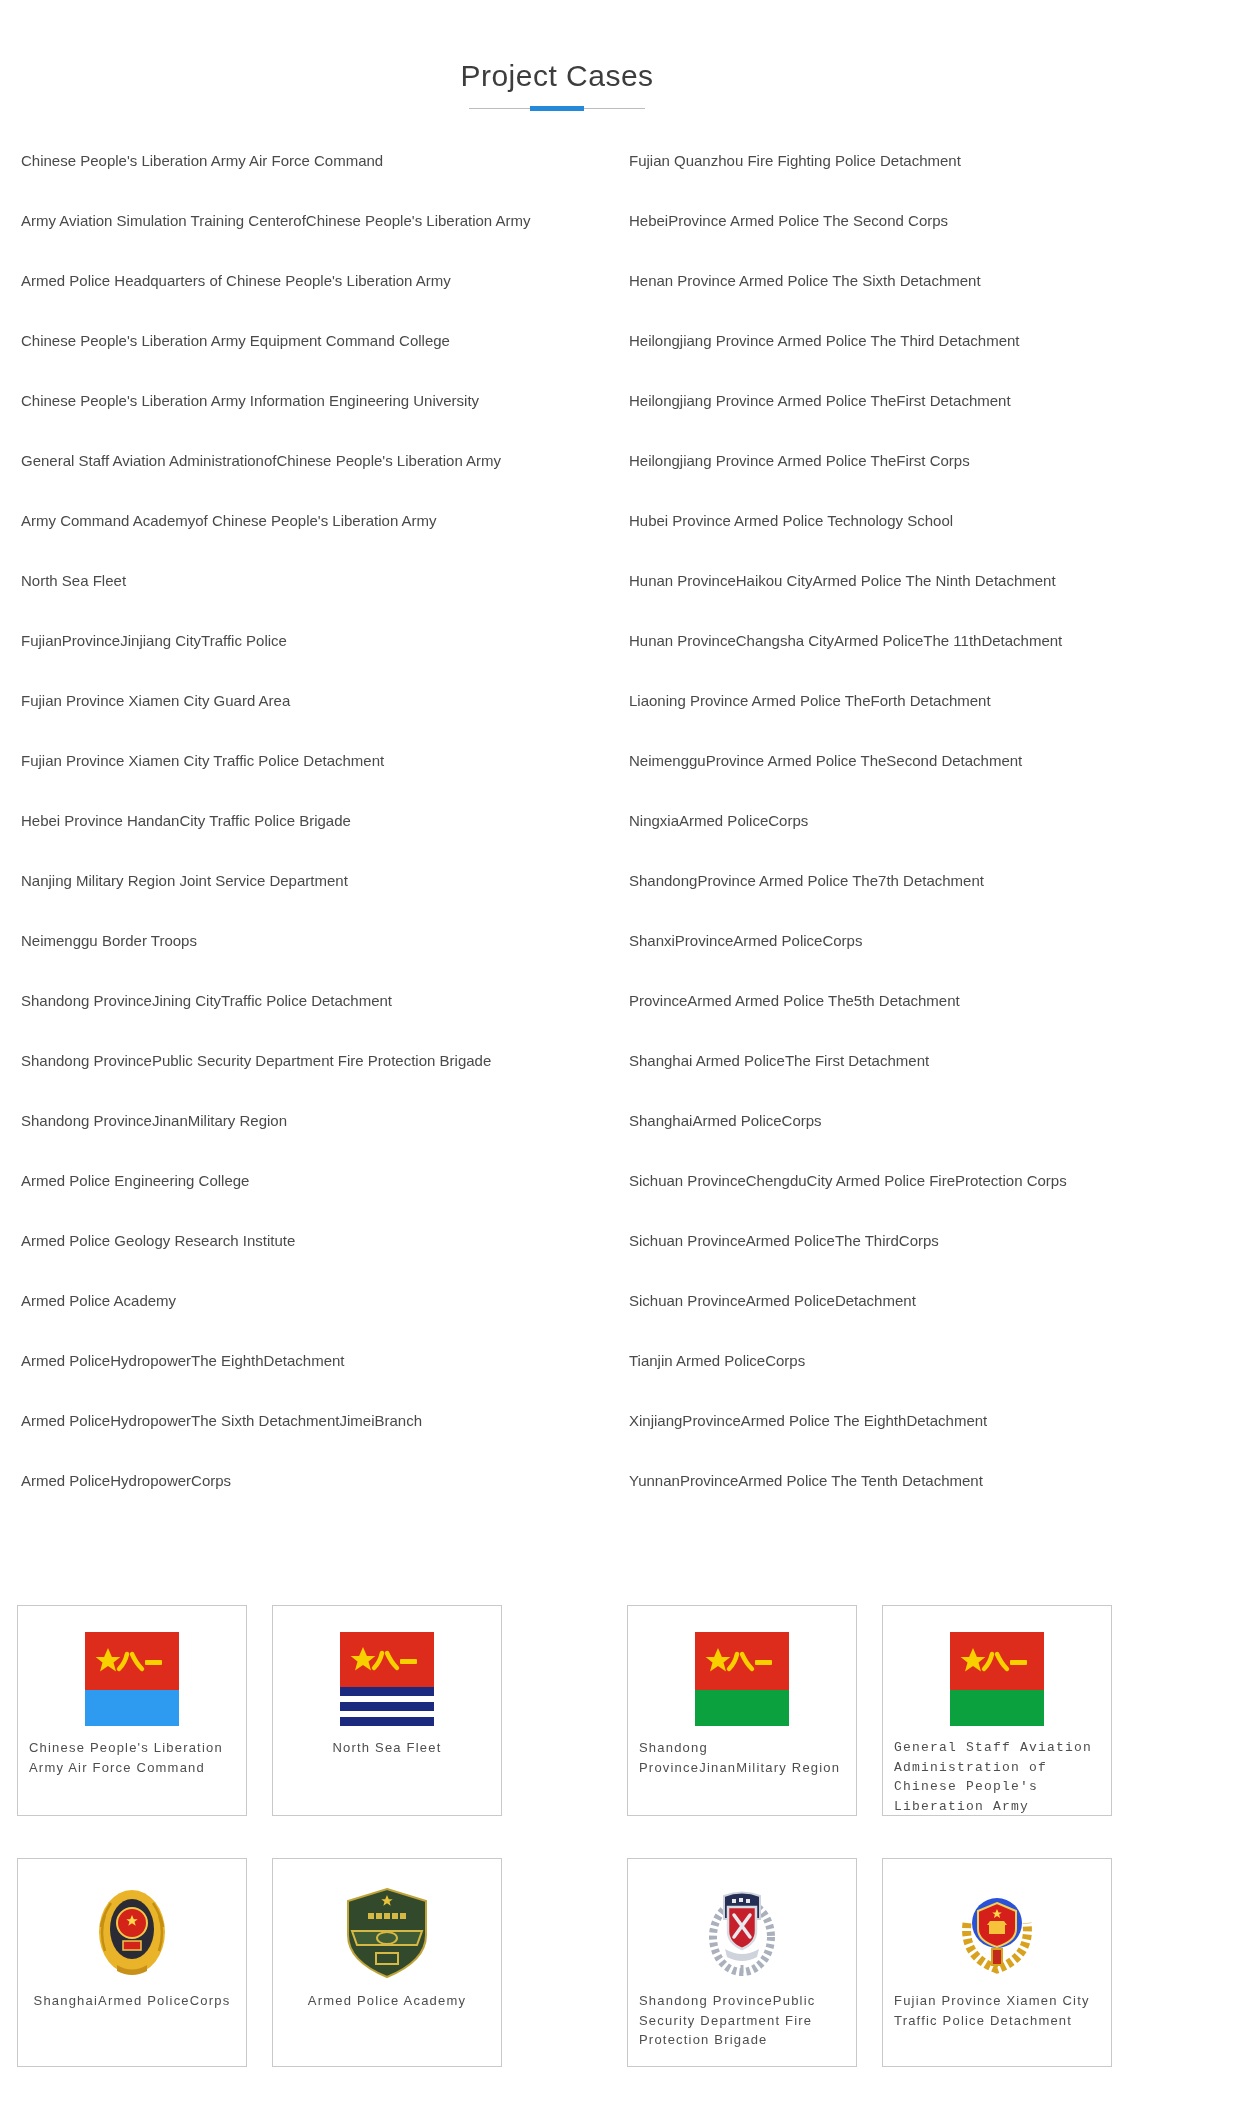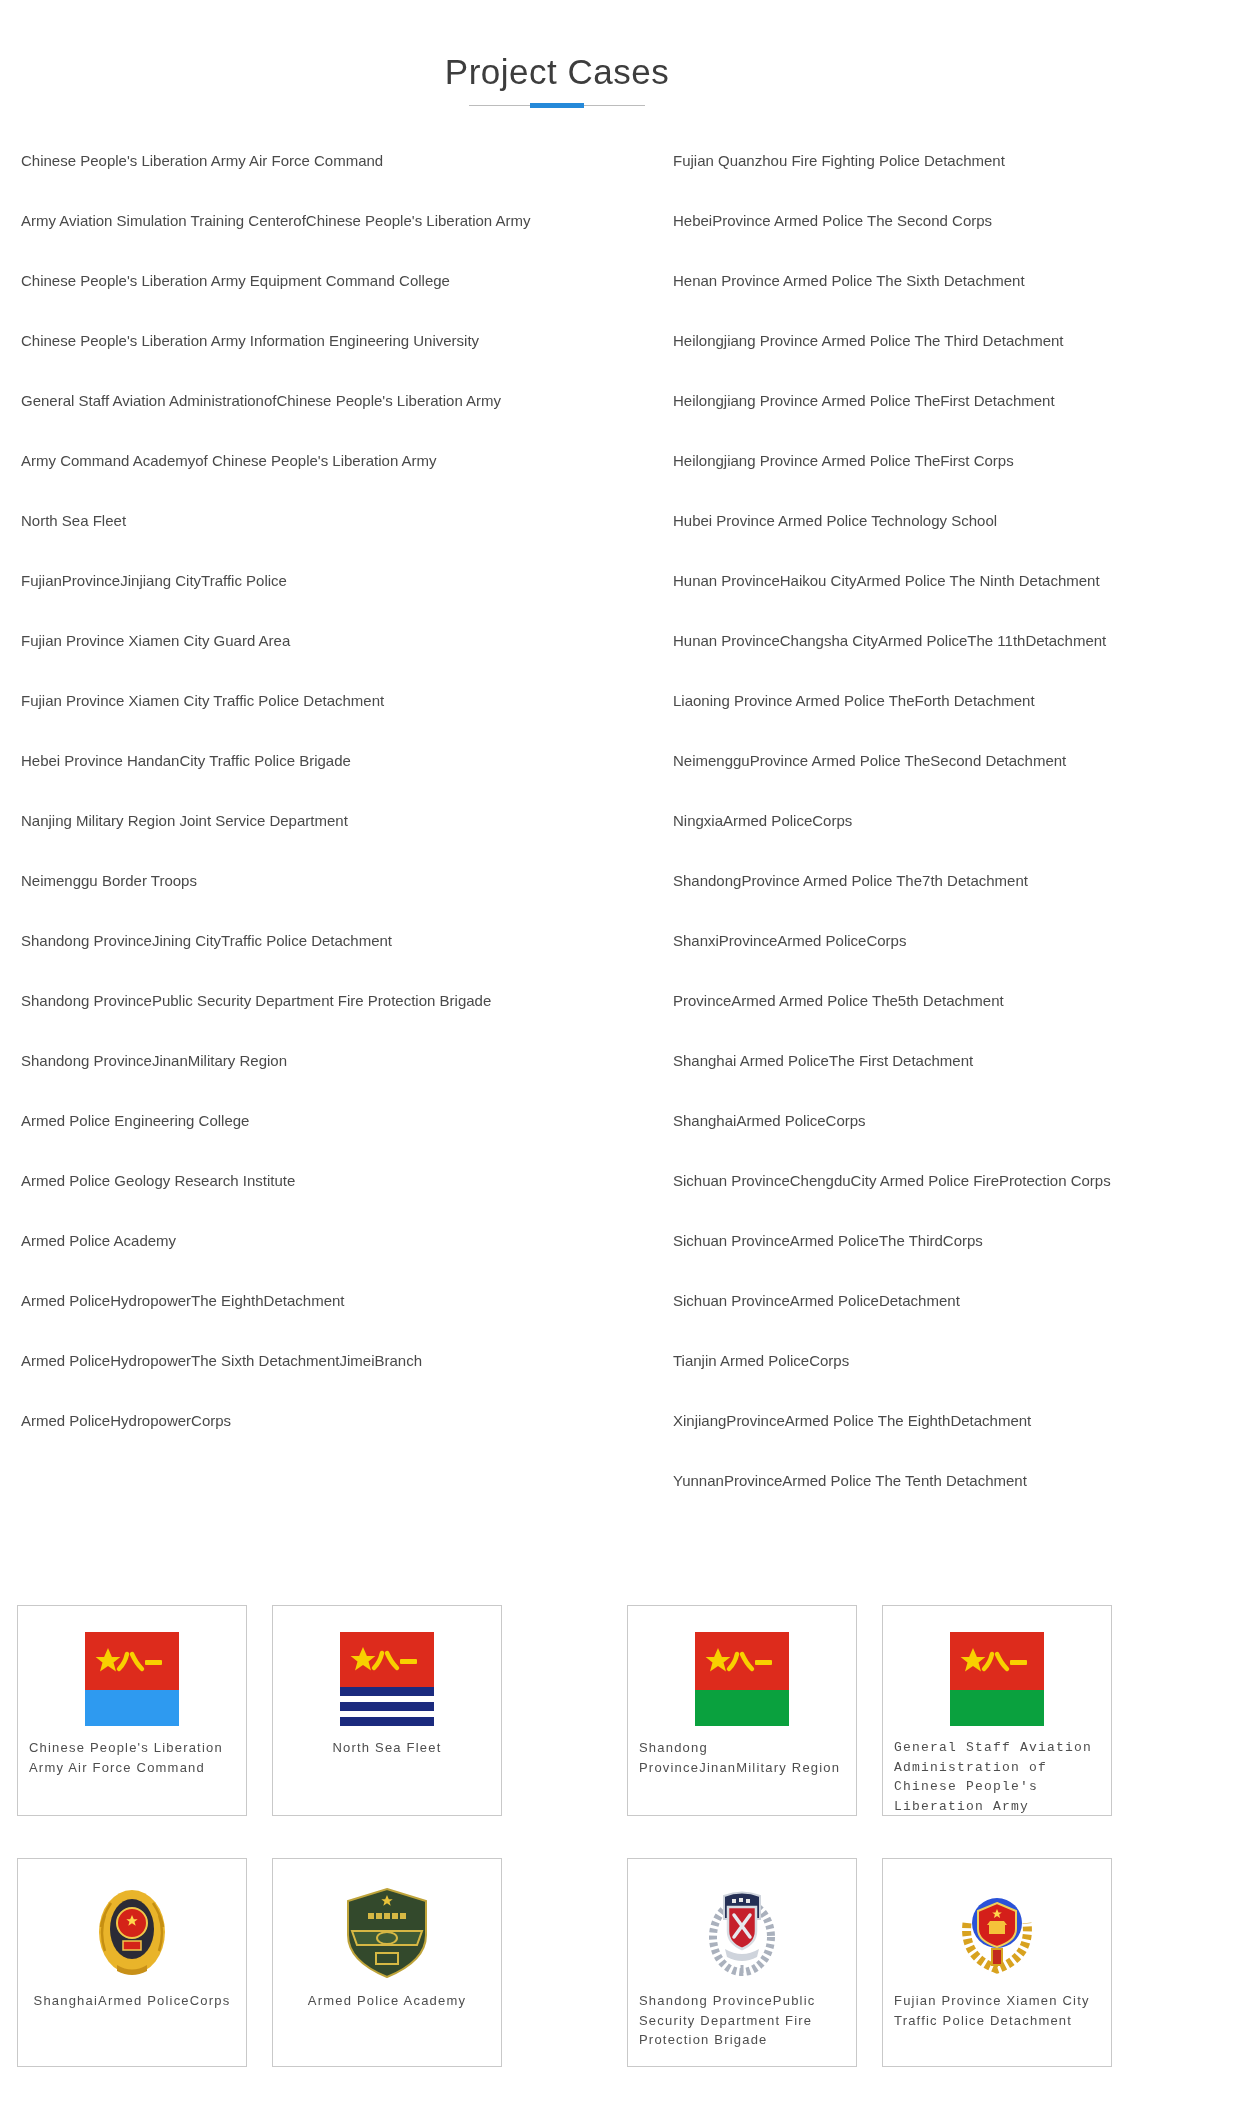--- a/index.html
+++ b/index.html
@@ -2,30 +2,30 @@
 <html><head>
 <meta charset="utf-8">
 <style>
   html,body{margin:0;padding:0;}
   body{
     width:1235px;height:2128px;position:relative;background:#ffffff;
     font-family:"Liberation Sans", sans-serif;overflow:hidden;
   }
   .header{position:absolute;top:44px;left:0;width:1114px;text-align:center;}
   .page-title{
-    margin:8px;font-size:35px;font-weight:500;color:#3d3d3d;letter-spacing:0.5px;
+    margin:15px;font-size:30px;font-weight:500;color:#3d3d3d;letter-spacing:0.5px;
   }
   .divider{position:relative;width:176px;height:1px;background:#bcbcbc;margin:13px auto 0;}
   .divider .accent{
     position:absolute;left:50%;top:-2px;transform:translateX(-50%);
     width:54px;height:5px;
   }
   .list-col{position:absolute;top:130px;}
   .list-col.left{left:21px;}
-  .list-col.right{left:629px;margin-left:44px;}
+  .list-col.right{left:629px;}
   .list-col .row{
     height:60px;display:flex;align-items:center;
     font-size:15px;color:#4a4a4a;white-space:nowrap;
   }
   .card{
     position:absolute;width:230px;height:211px;box-sizing:border-box;
     border:1px solid #c9c9c9;background:#fff;
   }
   .card-icon{display:block;margin:26px auto 12px;width:94px;height:94px;}
   .caption-wrap{display:flex;justify-content:center;padding:0 8px;}
@@ -40,20 +40,21 @@
 <div class="header">
   <h1 class="page-title">Project Cases</h1>
   <div class="divider">
     <div class="accent" style="background:#2589d9;"></div>
   </div>
 </div>
 
 <div class="list-col left">
     <div class="row">Chinese People's Liberation Army Air Force Command</div>
     <div class="row">Army Aviation Simulation Training CenterofChinese People's Liberation Army</div>
+    <div class="row">Armed Police Headquarters of Chinese People's Liberation Army</div>
     <div class="row">Chinese People's Liberation Army Equipment Command College</div>
     <div class="row">Chinese People's Liberation Army Information Engineering University</div>
     <div class="row">General Staff Aviation AdministrationofChinese People's Liberation Army</div>
     <div class="row">Army Command Academyof Chinese People's Liberation Army</div>
     <div class="row">North Sea Fleet</div>
     <div class="row">FujianProvinceJinjiang CityTraffic Police</div>
     <div class="row">Fujian Province Xiamen City Guard Area</div>
     <div class="row">Fujian Province Xiamen City Traffic Police Detachment</div>
     <div class="row">Hebei Province HandanCity Traffic Police Brigade</div>
     <div class="row">Nanjing Military Region Joint Service Department</div>

